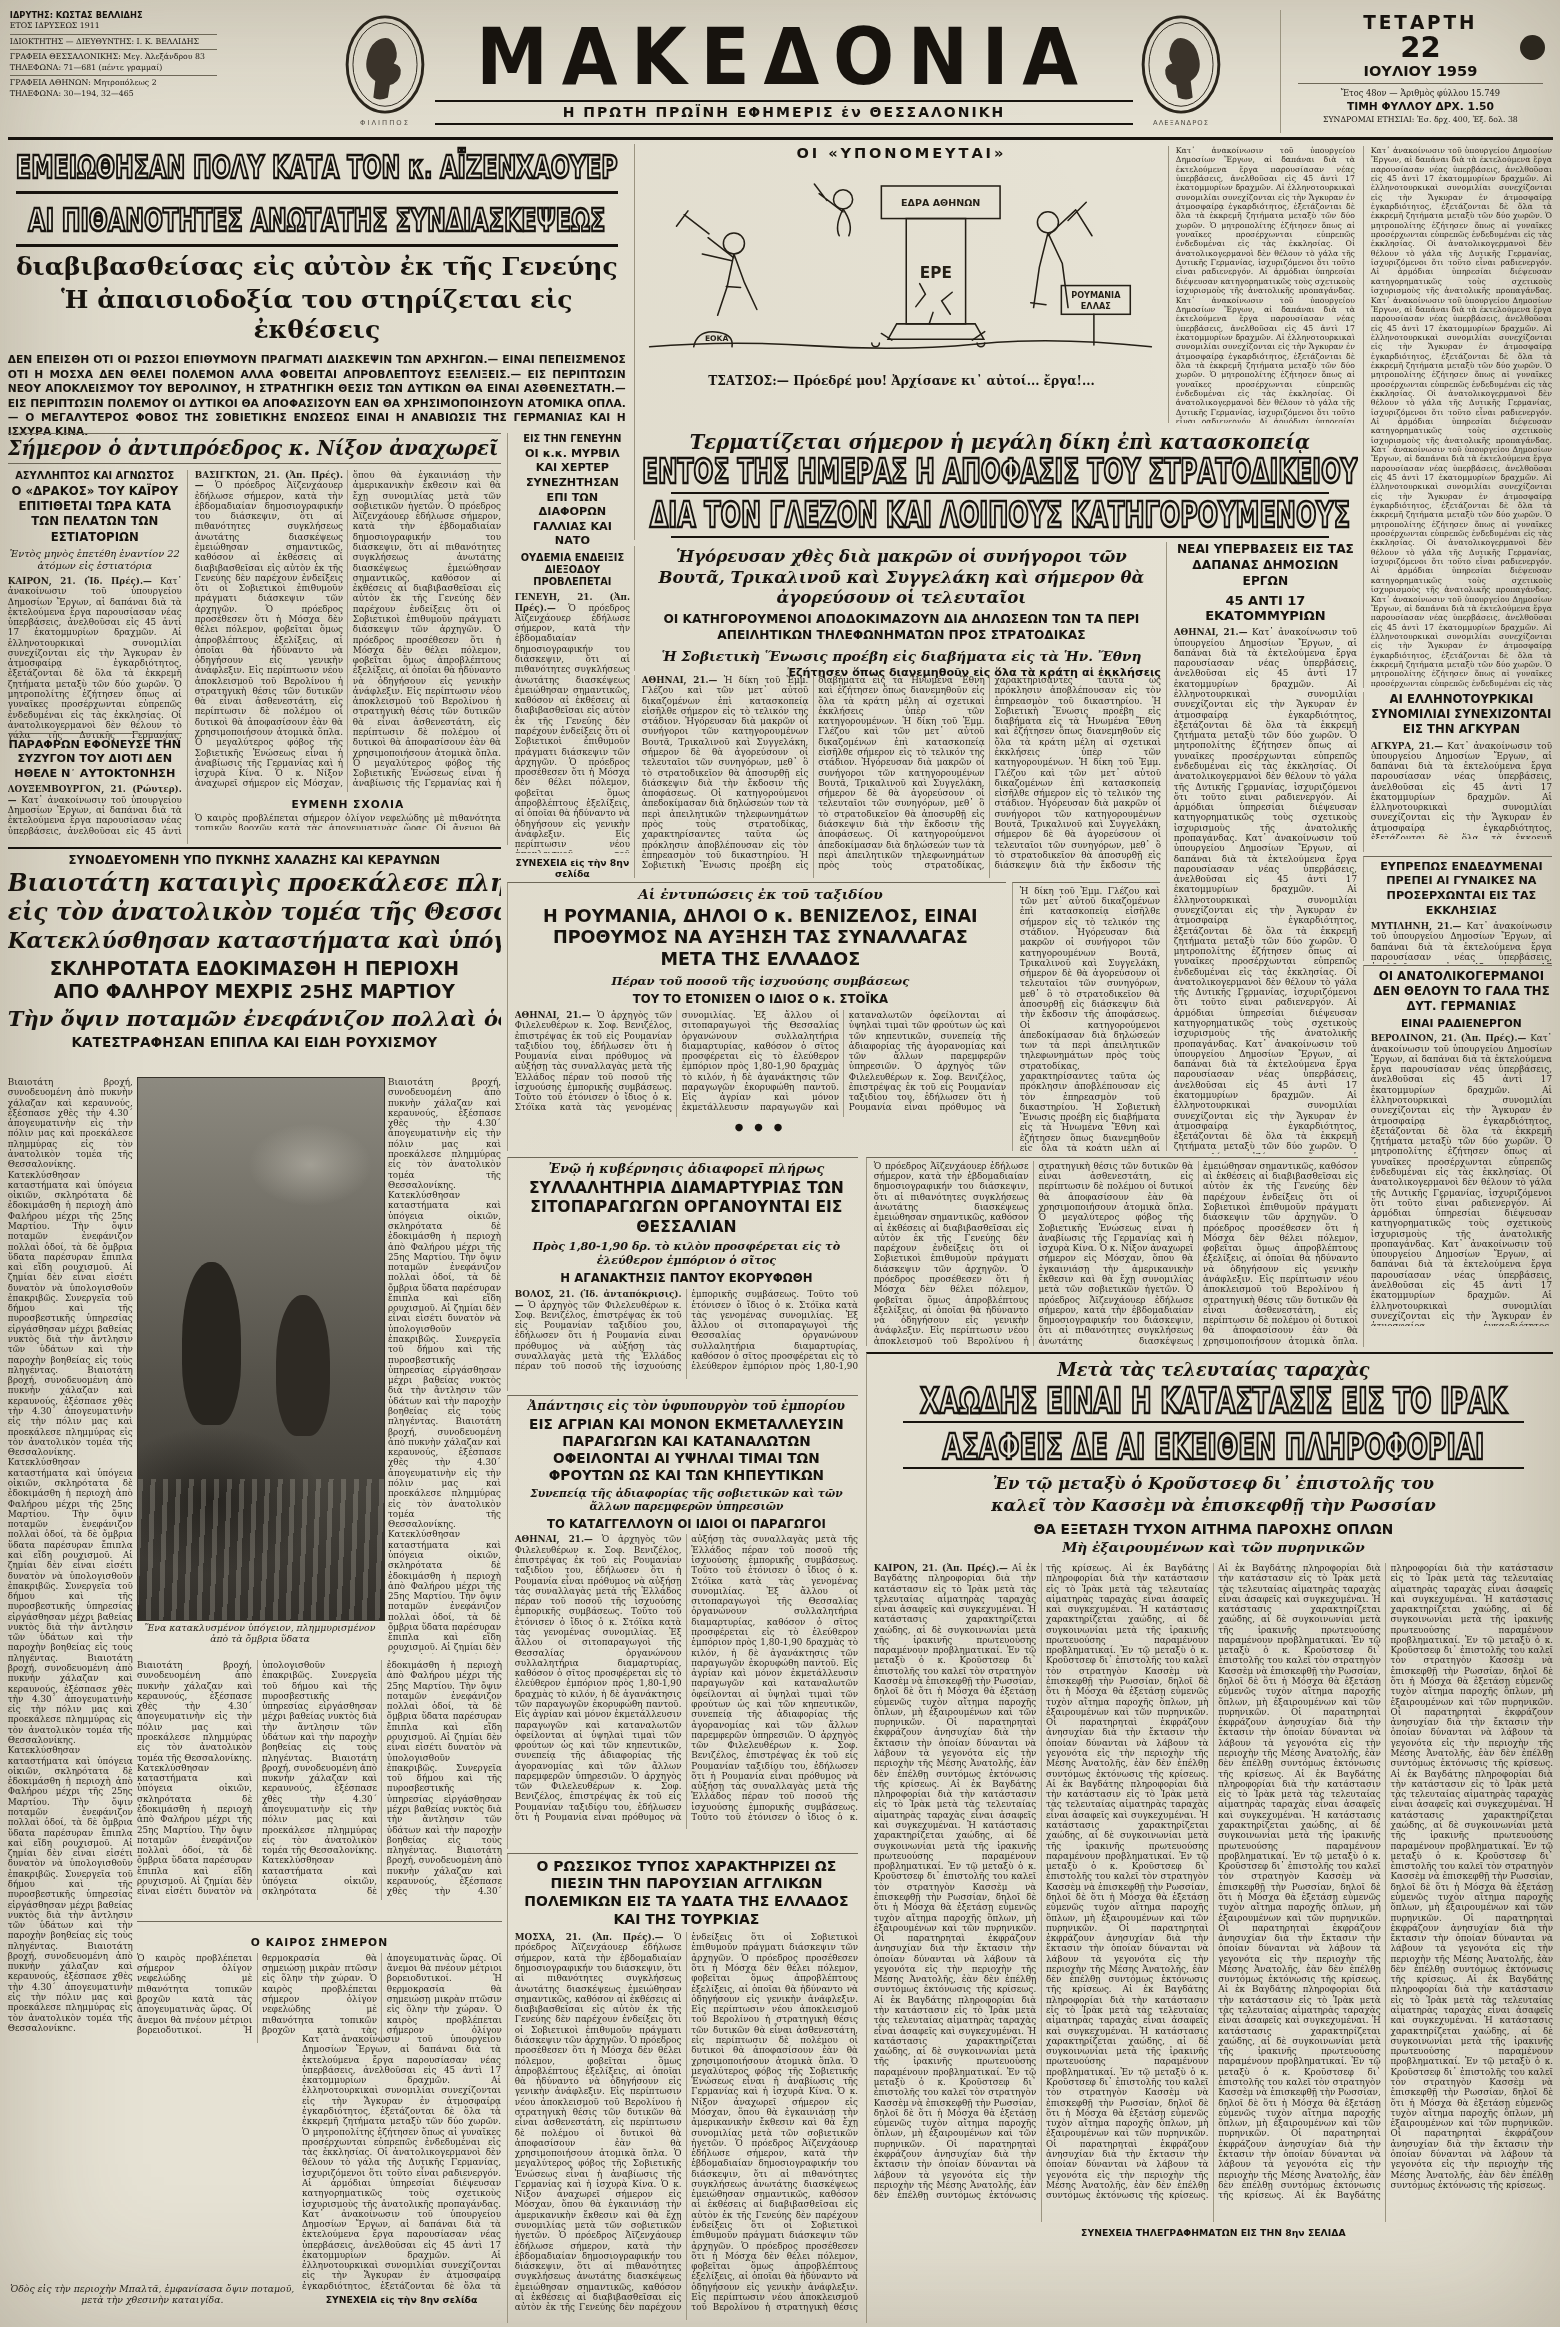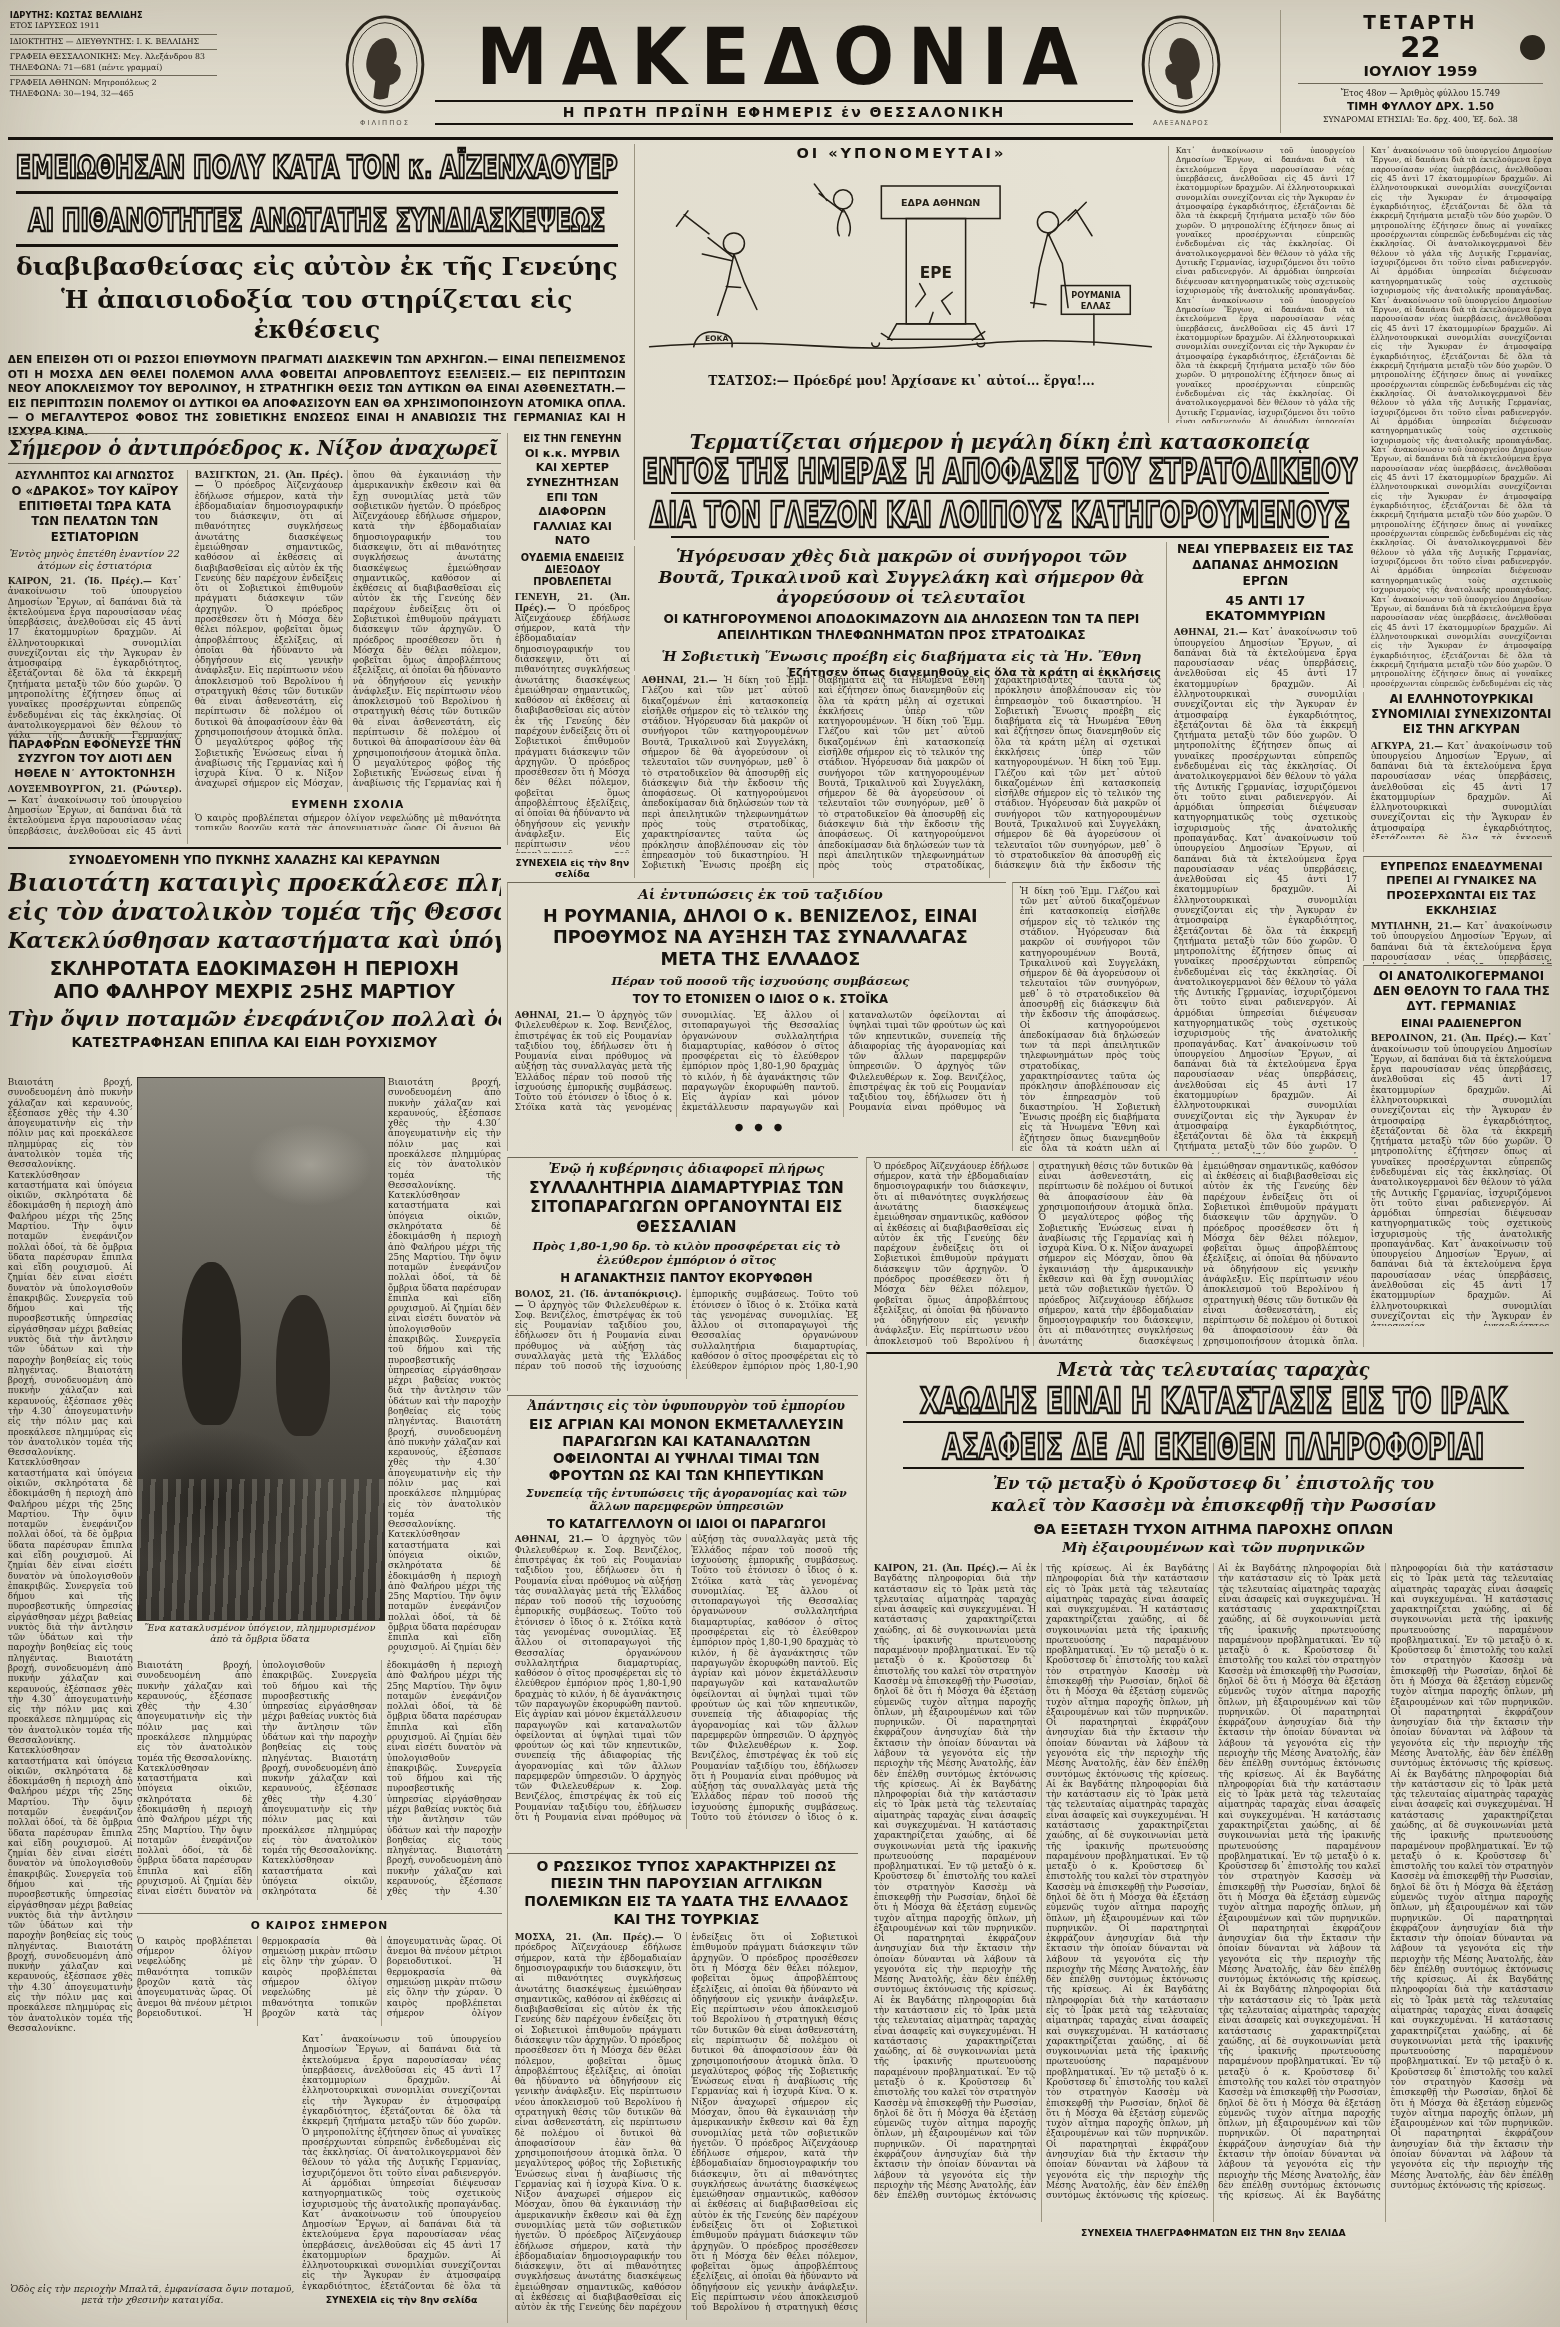--- a/index.html
+++ b/index.html
@@ -222,21 +222,21 @@
     <div style="position:absolute;left:18%;top:34%;width:24%;height:30%;background:#28251f;border-radius:48% 48% 38% 38%;"></div>
     <div style="position:absolute;left:56%;top:40%;width:22%;height:26%;background:#2e2a24;border-radius:48% 48% 38% 38%;"></div>
     <div style="position:absolute;left:0;bottom:0;width:100%;height:26%;background:repeating-linear-gradient(92deg, rgba(225,220,205,.22) 0 4.9px, transparent 4.9px 12.7px);"></div>
   </div>
   <div class="abs cap" style="left:137px;top:1623px;width:246px;height:31px;">Ἕνα κατακλυσμένον ὑπόγειον, πλημμυρισμένον ἀπὸ τὰ ὄμβρια ὕδατα</div>
 
   <div class="abs body-sm" style="left:388px;top:1077px;width:113px;height:577px;">Βιαιοτάτη βροχή, συνοδευομένη ἀπὸ πυκνὴν χάλαζαν καὶ κεραυνούς, ἐξέσπασε χθὲς τὴν 4.30΄ ἀπογευματινὴν εἰς τὴν πόλιν μας καὶ προεκάλεσε πλημμύρας εἰς τὸν ἀνατολικὸν τομέα τῆς Θεσσαλονίκης. Κατεκλύσθησαν καταστήματα καὶ ὑπόγεια οἰκιῶν, σκληρότατα δὲ ἐδοκιμάσθη ἡ περιοχὴ ἀπὸ Φαλήρου μέχρι τῆς 25ης Μαρτίου. Τὴν ὄψιν ποταμῶν ἐνεφάνιζον πολλαὶ ὁδοί, τὰ δὲ ὄμβρια ὕδατα παρέσυραν ἔπιπλα καὶ εἴδη ρουχισμοῦ. Αἱ ζημίαι δὲν εἶναι εἰσέτι δυνατὸν νὰ ὑπολογισθοῦν ἐπακριβῶς. Συνεργεῖα τοῦ δήμου καὶ τῆς πυροσβεστικῆς ὑπηρεσίας εἰργάσθησαν μέχρι βαθείας νυκτὸς διὰ τὴν ἄντλησιν τῶν ὑδάτων καὶ τὴν παροχὴν βοηθείας εἰς τοὺς πληγέντας. Βιαιοτάτη βροχή, συνοδευομένη ἀπὸ πυκνὴν χάλαζαν καὶ κεραυνούς, ἐξέσπασε χθὲς τὴν 4.30΄ ἀπογευματινὴν εἰς τὴν πόλιν μας καὶ προεκάλεσε πλημμύρας εἰς τὸν ἀνατολικὸν τομέα τῆς Θεσσαλονίκης. Κατεκλύσθησαν καταστήματα καὶ ὑπόγεια οἰκιῶν, σκληρότατα δὲ ἐδοκιμάσθη ἡ περιοχὴ ἀπὸ Φαλήρου μέχρι τῆς 25ης Μαρτίου. Τὴν ὄψιν ποταμῶν ἐνεφάνιζον πολλαὶ ὁδοί, τὰ δὲ ὄμβρια ὕδατα παρέσυραν ἔπιπλα καὶ εἴδη ρουχισμοῦ. Αἱ ζημίαι δὲν εἶναι εἰσέτι δυνατὸν νὰ ὑπολογισθοῦν ἐπακριβῶς. Συνεργεῖα τοῦ δήμου καὶ τῆς πυροσβεστικῆς ὑπηρεσίας εἰργάσθησαν μέχρι βαθείας νυκτὸς διὰ τὴν ἄντλησιν τῶν ὑδάτων καὶ τὴν παροχὴν βοηθείας εἰς τοὺς πληγέντας. Βιαιοτάτη βροχή, συνοδευομένη ἀπὸ πυκνὴν χάλαζαν καὶ κεραυνούς, ἐξέσπασε χθὲς τὴν 4.30΄ ἀπογευματινὴν εἰς τὴν πόλιν μας καὶ προεκάλεσε πλημμύρας εἰς τὸν ἀνατολικὸν τομέα τῆς Θεσσαλονίκης. Κατεκλύσθησαν καταστήματα καὶ ὑπόγεια οἰκιῶν, σκληρότατα δὲ ἐδοκιμάσθη ἡ περιοχὴ ἀπὸ Φαλήρου μέχρι τῆς 25ης Μαρτίου. Τὴν ὄψιν ποταμῶν ἐνεφάνιζον πολλαὶ ὁδοί, τὰ δὲ ὄμβρια ὕδατα παρέσυραν ἔπιπλα καὶ εἴδη ρουχισμοῦ. Αἱ ζημίαι δὲν εἶναι εἰσέτι δυνατὸν νὰ ὑπολογισθοῦν ἐπακριβῶς. Συνεργεῖα τοῦ δήμου καὶ τῆς πυροσβεστικῆς ὑπηρεσίας εἰργάσθησαν μέχρι βαθείας νυκτὸς διὰ τὴν ἄντλησιν τῶν ὑδάτων καὶ τὴν παροχὴν βοηθείας εἰς τοὺς πληγέντας.</div>
 
   <div class="abs" style="left:137px;top:1660px;width:365px;height:371px;">
     <div class="body-sm cols3" style="height:240px;">Βιαιοτάτη βροχή, συνοδευομένη ἀπὸ πυκνὴν χάλαζαν καὶ κεραυνούς, ἐξέσπασε χθὲς τὴν 4.30΄ ἀπογευματινὴν εἰς τὴν πόλιν μας καὶ προεκάλεσε πλημμύρας εἰς τὸν ἀνατολικὸν τομέα τῆς Θεσσαλονίκης. Κατεκλύσθησαν καταστήματα καὶ ὑπόγεια οἰκιῶν, σκληρότατα δὲ ἐδοκιμάσθη ἡ περιοχὴ ἀπὸ Φαλήρου μέχρι τῆς 25ης Μαρτίου. Τὴν ὄψιν ποταμῶν ἐνεφάνιζον πολλαὶ ὁδοί, τὰ δὲ ὄμβρια ὕδατα παρέσυραν ἔπιπλα καὶ εἴδη ρουχισμοῦ. Αἱ ζημίαι δὲν εἶναι εἰσέτι δυνατὸν νὰ ὑπολογισθοῦν ἐπακριβῶς. Συνεργεῖα τοῦ δήμου καὶ τῆς πυροσβεστικῆς ὑπηρεσίας εἰργάσθησαν μέχρι βαθείας νυκτὸς διὰ τὴν ἄντλησιν τῶν ὑδάτων καὶ τὴν παροχὴν βοηθείας εἰς τοὺς πληγέντας. Βιαιοτάτη βροχή, συνοδευομένη ἀπὸ πυκνὴν χάλαζαν καὶ κεραυνούς, ἐξέσπασε χθὲς τὴν 4.30΄ ἀπογευματινὴν εἰς τὴν πόλιν μας καὶ προεκάλεσε πλημμύρας εἰς τὸν ἀνατολικὸν τομέα τῆς Θεσσαλονίκης. Κατεκλύσθησαν καταστήματα καὶ ὑπόγεια οἰκιῶν, σκληρότατα δὲ ἐδοκιμάσθη ἡ περιοχὴ ἀπὸ Φαλήρου μέχρι τῆς 25ης Μαρτίου. Τὴν ὄψιν ποταμῶν ἐνεφάνιζον πολλαὶ ὁδοί, τὰ δὲ ὄμβρια ὕδατα παρέσυραν ἔπιπλα καὶ εἴδη ρουχισμοῦ. Αἱ ζημίαι δὲν εἶναι εἰσέτι δυνατὸν νὰ ὑπολογισθοῦν ἐπακριβῶς. Συνεργεῖα τοῦ δήμου καὶ τῆς πυροσβεστικῆς ὑπηρεσίας εἰργάσθησαν μέχρι βαθείας νυκτὸς διὰ τὴν ἄντλησιν τῶν ὑδάτων καὶ τὴν παροχὴν βοηθείας εἰς τοὺς πληγέντας. Βιαιοτάτη βροχή, συνοδευομένη ἀπὸ πυκνὴν χάλαζαν καὶ κεραυνούς, ἐξέσπασε χθὲς τὴν 4.30΄ ἀπογευματινὴν εἰς τὴν πόλιν μας καὶ προεκάλεσε πλημμύρας εἰς τὸν ἀνατολικὸν τομέα τῆς Θεσσαλονίκης. Κατεκλύσθησαν καταστήματα καὶ ὑπόγεια οἰκιῶν, σκληρότατα δὲ ἐδοκιμάσθη ἡ περιοχὴ ἀπὸ Φαλήρου μέχρι τῆς 25ης Μαρτίου. Τὴν ὄψιν ποταμῶν ἐνεφάνιζον πολλαὶ ὁδοί, τὰ δὲ ὄμβρια ὕδατα παρέσυραν ἔπιπλα καὶ εἴδη ρουχισμοῦ. Αἱ ζημίαι δὲν εἶναι εἰσέτι δυνατὸν νὰ ὑπολογισθοῦν ἐπακριβῶς. Συνεργεῖα τοῦ δήμου καὶ τῆς πυροσβεστικῆς ὑπηρεσίας εἰργάσθησαν μέχρι βαθείας νυκτὸς διὰ τὴν ἄντλησιν τῶν ὑδάτων καὶ τὴν παροχὴν βοηθείας εἰς τοὺς πληγέντας.</div>
-    <div class="microhead" style="margin-top:13px;border-top:1px solid #6d6757;padding-top:5px;">Ο ΚΑΙΡΟΣ ΣΗΜΕΡΟΝ</div>
+    <div class="microhead" style="margin-top:21px;border-top:1px solid #6d6757;padding-top:14px;">Ο ΚΑΙΡΟΣ ΣΗΜΕΡΟΝ</div>
     <div class="body-sm cols3" style="height:90px;margin-top:3.9px;">Ὁ καιρὸς προβλέπεται σήμερον ὀλίγον νεφελώδης μὲ πιθανότητα τοπικῶν βροχῶν κατὰ τὰς ἀπογευματινὰς ὥρας. Οἱ ἄνεμοι θὰ πνέουν μέτριοι βορειοδυτικοί. Ἡ θερμοκρασία θὰ σημειώσῃ μικρὰν πτῶσιν εἰς ὅλην τὴν χώραν. Ὁ καιρὸς προβλέπεται σήμερον ὀλίγον νεφελώδης μὲ πιθανότητα τοπικῶν βροχῶν κατὰ τὰς ἀπογευματινὰς ὥρας. Οἱ ἄνεμοι θὰ πνέουν μέτριοι βορειοδυτικοί. Ἡ θερμοκρασία θὰ σημειώσῃ μικρὰν πτῶσιν εἰς ὅλην τὴν χώραν. Ὁ καιρὸς προβλέπεται σήμερον ὀλίγον νεφελώδης μὲ πιθανότητα τοπικῶν βροχῶν κατὰ τὰς ἀπογευματινὰς ὥρας. Οἱ ἄνεμοι θὰ πνέουν μέτριοι βορειοδυτικοί. Ἡ θερμοκρασία θὰ σημειώσῃ μικρὰν πτῶσιν εἰς ὅλην τὴν χώραν.</div>
   </div>
 
   <div class="abs cap" style="left:7.8px;top:2284px;width:289px;height:39px;">Ὁδὸς εἰς τὴν περιοχὴν Μπαλτᾶ, ἐμφανίσασα ὄψιν ποταμοῦ, μετὰ τὴν χθεσινὴν καταιγίδα.</div>
 
   <div class="abs" style="left:302px;top:2034px;width:199px;height:289px;">
     <div class="body-sm" style="height:256px;">Κατ᾿ ἀνακοίνωσιν τοῦ ὑπουργείου Δημοσίων Ἔργων, αἱ δαπάναι διὰ τὰ ἐκτελούμενα ἔργα παρουσίασαν νέας ὑπερβάσεις, ἀνελθοῦσαι εἰς 45 ἀντὶ 17 ἑκατομμυρίων δραχμῶν. Αἱ ἑλληνοτουρκικαὶ συνομιλίαι συνεχίζονται εἰς τὴν Ἄγκυραν ἐν ἀτμοσφαίρᾳ ἐγκαρδιότητος, ἐξετάζονται δὲ ὅλα τὰ ἐκκρεμῆ ζητήματα μεταξὺ τῶν δύο χωρῶν. Ὁ μητροπολίτης ἐζήτησεν ὅπως αἱ γυναῖκες προσέρχωνται εὐπρεπῶς ἐνδεδυμέναι εἰς τὰς ἐκκλησίας. Οἱ ἀνατολικογερμανοὶ δὲν θέλουν τὸ γάλα τῆς Δυτικῆς Γερμανίας, ἰσχυριζόμενοι ὅτι τοῦτο εἶναι ραδιενεργόν. Αἱ ἁρμόδιαι ὑπηρεσίαι διέψευσαν κατηγορηματικῶς τοὺς σχετικοὺς ἰσχυρισμοὺς τῆς ἀνατολικῆς προπαγάνδας. Κατ᾿ ἀνακοίνωσιν τοῦ ὑπουργείου Δημοσίων Ἔργων, αἱ δαπάναι διὰ τὰ ἐκτελούμενα ἔργα παρουσίασαν νέας ὑπερβάσεις, ἀνελθοῦσαι εἰς 45 ἀντὶ 17 ἑκατομμυρίων δραχμῶν. Αἱ ἑλληνοτουρκικαὶ συνομιλίαι συνεχίζονται εἰς τὴν Ἄγκυραν ἐν ἀτμοσφαίρᾳ ἐγκαρδιότητος, ἐξετάζονται δὲ ὅλα τὰ ἐκκρεμῆ ζητήματα μεταξὺ τῶν δύο χωρῶν. Ὁ μητροπολίτης ἐζήτησεν ὅπως αἱ γυναῖκες προσέρχωνται εὐπρεπῶς ἐνδεδυμέναι εἰς τὰς ἐκκλησίας. Οἱ ἀνατολικογερμανοὶ δὲν θέλουν τὸ γάλα τῆς Δυτικῆς Γερμανίας, ἰσχυριζόμενοι ὅτι τοῦτο εἶναι ραδιενεργόν. Αἱ ἁρμόδιαι ὑπηρεσίαι διέψευσαν κατηγορηματικῶς τοὺς σχετικοὺς ἰσχυρισμοὺς τῆς ἀνατολικῆς προπαγάνδας.</div>
     <div class="contmark" style="margin-top:3.9px;">ΣΥΝΕΧΕΙΑ εἰς τὴν 8ην σελίδα</div>
   </div>
 
@@ -257,21 +257,21 @@
     <div class="b i c" style="font-size:12.7px;margin-top:2.9px;">Ἐνῷ ἡ κυβέρνησις ἀδιαφορεῖ πλήρως</div>
     <div class="sans b c" style="font-size:15.6px;line-height:19.5px;margin:2.9px 3.9px;">ΣΥΛΛΑΛΗΤΗΡΙΑ ΔΙΑΜΑΡΤΥΡΙΑΣ ΤΩΝ ΣΙΤΟΠΑΡΑΓΩΓΩΝ ΟΡΓΑΝΟΥΝΤΑΙ ΕΙΣ ΘΕΣΣΑΛΙΑΝ</div>
     <div class="b i c" style="font-size:11.2px;line-height:13.7px;">Πρὸς 1,80-1,90 δρ. τὸ κιλὸν προσφέρεται εἰς τὸ ἐλεύθερον ἐμπόριον ὁ σῖτος</div>
     <div class="sans b c" style="font-size:11.7px;margin:3.9px 0;">Η ΑΓΑΝΑΚΤΗΣΙΣ ΠΑΝΤΟΥ ΕΚΟΡΥΦΩΘΗ</div>
     <div class="body-sm cols2" style="height:90px;"><span class="lead">ΒΟΛΟΣ, 21. (Ἰδ. ἀνταπόκρισις).—</span> <span>Ὁ ἀρχηγὸς τῶν Φιλελευθέρων κ. Σοφ. Βενιζέλος, ἐπιστρέψας ἐκ τοῦ εἰς Ρουμανίαν ταξιδίου του, ἐδήλωσεν ὅτι ἡ Ρουμανία εἶναι πρόθυμος νὰ αὐξήσῃ τὰς συναλλαγὰς μετὰ τῆς Ἑλλάδος πέραν τοῦ ποσοῦ τῆς ἰσχυούσης ἐμπορικῆς συμβάσεως. Τοῦτο τοῦ ἐτόνισεν ὁ ἴδιος ὁ κ. Στόϊκα κατὰ τὰς γενομένας συνομιλίας. Ἐξ ἄλλου οἱ σιτοπαραγωγοὶ τῆς Θεσσαλίας ὀργανώνουν συλλαλητήρια διαμαρτυρίας, καθόσον ὁ σῖτος προσφέρεται εἰς τὸ ἐλεύθερον ἐμπόριον πρὸς 1,80-1,90 δραχμὰς τὸ κιλόν, ἡ δὲ ἀγανάκτησις τῶν παραγωγῶν ἐκορυφώθη παντοῦ. Εἰς ἀγρίαν καὶ μόνον ἐκμετάλλευσιν παραγωγῶν καὶ καταναλωτῶν ὀφείλονται αἱ ὑψηλαὶ τιμαὶ τῶν φρούτων ὡς καὶ τῶν κηπευτικῶν, συνεπείᾳ τῆς ἀδιαφορίας τῆς ἀγορανομίας καὶ τῶν ἄλλων παρεμφερῶν ὑπηρεσιῶν.</span></div>
   </div>
 
   <div class="abs vl" style="left:507px;top:1395px;width:351px;height:454px;border-top:1px solid #6d6757;">
     <div class="b i c" style="font-size:12.2px;margin-top:2.9px;">Ἀπάντησις εἰς τὸν ὑφυπουργὸν τοῦ ἐμπορίου</div>
     <div class="sans b c" style="font-size:13.7px;line-height:17px;margin:2.9px 2px;">ΕΙΣ ΑΓΡΙΑΝ ΚΑΙ ΜΟΝΟΝ ΕΚΜΕΤΑΛΛΕΥΣΙΝ ΠΑΡΑΓΩΓΩΝ ΚΑΙ ΚΑΤΑΝΑΛΩΤΩΝ ΟΦΕΙΛΟΝΤΑΙ ΑΙ ΥΨΗΛΑΙ ΤΙΜΑΙ ΤΩΝ ΦΡΟΥΤΩΝ ΩΣ ΚΑΙ ΤΩΝ ΚΗΠΕΥΤΙΚΩΝ</div>
-    <div class="b i c" style="font-size:10.7px;line-height:13px;">Συνεπείᾳ τῆς ἐντυπώσεις τῆς ἀγορανομίας καὶ τῶν ἄλλων παρεμφερῶν ὑπηρεσιῶν</div>
+    <div class="b i c" style="font-size:10.7px;line-height:13px;">Συνεπείᾳ τῆς ἀδιαφορίας τῆς σοβιετικῶν καὶ τῶν ἄλλων παρεμφερῶν ὑπηρεσιῶν</div>
     <div class="sans b c" style="font-size:11.7px;margin:3.9px 0;">ΤΟ ΚΑΤΑΓΓΕΛΛΟΥΝ ΟΙ ΙΔΙΟΙ ΟΙ ΠΑΡΑΓΩΓΟΙ</div>
     <div class="body-sm cols2" style="height:295px;"><span class="lead">ΑΘΗΝΑΙ, 21.—</span> <span>Ὁ ἀρχηγὸς τῶν Φιλελευθέρων κ. Σοφ. Βενιζέλος, ἐπιστρέψας ἐκ τοῦ εἰς Ρουμανίαν ταξιδίου του, ἐδήλωσεν ὅτι ἡ Ρουμανία εἶναι πρόθυμος νὰ αὐξήσῃ τὰς συναλλαγὰς μετὰ τῆς Ἑλλάδος πέραν τοῦ ποσοῦ τῆς ἰσχυούσης ἐμπορικῆς συμβάσεως. Τοῦτο τοῦ ἐτόνισεν ὁ ἴδιος ὁ κ. Στόϊκα κατὰ τὰς γενομένας συνομιλίας. Ἐξ ἄλλου οἱ σιτοπαραγωγοὶ τῆς Θεσσαλίας ὀργανώνουν συλλαλητήρια διαμαρτυρίας, καθόσον ὁ σῖτος προσφέρεται εἰς τὸ ἐλεύθερον ἐμπόριον πρὸς 1,80-1,90 δραχμὰς τὸ κιλόν, ἡ δὲ ἀγανάκτησις τῶν παραγωγῶν ἐκορυφώθη παντοῦ. Εἰς ἀγρίαν καὶ μόνον ἐκμετάλλευσιν παραγωγῶν καὶ καταναλωτῶν ὀφείλονται αἱ ὑψηλαὶ τιμαὶ τῶν φρούτων ὡς καὶ τῶν κηπευτικῶν, συνεπείᾳ τῆς ἀδιαφορίας τῆς ἀγορανομίας καὶ τῶν ἄλλων παρεμφερῶν ὑπηρεσιῶν. Ὁ ἀρχηγὸς τῶν Φιλελευθέρων κ. Σοφ. Βενιζέλος, ἐπιστρέψας ἐκ τοῦ εἰς Ρουμανίαν ταξιδίου του, ἐδήλωσεν ὅτι ἡ Ρουμανία εἶναι πρόθυμος νὰ αὐξήσῃ τὰς συναλλαγὰς μετὰ τῆς Ἑλλάδος πέραν τοῦ ποσοῦ τῆς ἰσχυούσης ἐμπορικῆς συμβάσεως. Τοῦτο τοῦ ἐτόνισεν ὁ ἴδιος ὁ κ. Στόϊκα κατὰ τὰς γενομένας συνομιλίας. Ἐξ ἄλλου οἱ σιτοπαραγωγοὶ τῆς Θεσσαλίας ὀργανώνουν συλλαλητήρια διαμαρτυρίας, καθόσον ὁ σῖτος προσφέρεται εἰς τὸ ἐλεύθερον ἐμπόριον πρὸς 1,80-1,90 δραχμὰς τὸ κιλόν, ἡ δὲ ἀγανάκτησις τῶν παραγωγῶν ἐκορυφώθη παντοῦ. Εἰς ἀγρίαν καὶ μόνον ἐκμετάλλευσιν παραγωγῶν καὶ καταναλωτῶν ὀφείλονται αἱ ὑψηλαὶ τιμαὶ τῶν φρούτων ὡς καὶ τῶν κηπευτικῶν, συνεπείᾳ τῆς ἀδιαφορίας τῆς ἀγορανομίας καὶ τῶν ἄλλων παρεμφερῶν ὑπηρεσιῶν. Ὁ ἀρχηγὸς τῶν Φιλελευθέρων κ. Σοφ. Βενιζέλος, ἐπιστρέψας ἐκ τοῦ εἰς Ρουμανίαν ταξιδίου του, ἐδήλωσεν ὅτι ἡ Ρουμανία εἶναι πρόθυμος νὰ αὐξήσῃ τὰς συναλλαγὰς μετὰ τῆς Ἑλλάδος πέραν τοῦ ποσοῦ τῆς ἰσχυούσης ἐμπορικῆς συμβάσεως. Τοῦτο τοῦ ἐτόνισεν ὁ ἴδιος ὁ κ. Στόϊκα κατὰ τὰς γενομένας συνομιλίας. Ἐξ ἄλλου οἱ σιτοπαραγωγοὶ τῆς Θεσσαλίας ὀργανώνουν συλλαλητήρια διαμαρτυρίας, καθόσον ὁ σῖτος προσφέρεται εἰς τὸ ἐλεύθερον ἐμπόριον πρὸς 1,80-1,90 δραχμὰς τὸ κιλόν, ἡ δὲ ἀγανάκτησις τῶν παραγωγῶν ἐκορυφώθη παντοῦ. Εἰς ἀγρίαν καὶ μόνον ἐκμετάλλευσιν παραγωγῶν καὶ καταναλωτῶν ὀφείλονται αἱ ὑψηλαὶ τιμαὶ τῶν φρούτων ὡς καὶ τῶν κηπευτικῶν, συνεπείᾳ τῆς ἀδιαφορίας τῆς ἀγορανομίας καὶ τῶν ἄλλων παρεμφερῶν ὑπηρεσιῶν.</span></div>
   </div>
 
   <div class="abs vl" style="left:507px;top:1853px;width:351px;height:470px;border-top:1px solid #6d6757;">
     <div class="sans b c" style="font-size:14px;line-height:17.6px;margin:3.9px 2px;">Ο ΡΩΣΣΙΚΟΣ ΤΥΠΟΣ ΧΑΡΑΚΤΗΡΙΖΕΙ ΩΣ ΠΙΕΣΙΝ ΤΗΝ ΠΑΡΟΥΣΙΑΝ ΑΓΓΛΙΚΩΝ ΠΟΛΕΜΙΚΩΝ ΕΙΣ ΤΑ ΥΔΑΤΑ ΤΗΣ ΕΛΛΑΔΟΣ ΚΑΙ ΤΗΣ ΤΟΥΡΚΙΑΣ</div>
     <div class="body-sm cols2" style="height:388px;"><span class="lead">ΜΟΣΧΑ, 21. (Ἀπ. Πρές).—</span> <span>Ὁ πρόεδρος Ἀϊζενχάουερ ἐδήλωσε σήμερον, κατὰ τὴν ἑβδομαδιαίαν δημοσιογραφικήν του διάσκεψιν, ὅτι αἱ πιθανότητες συγκλήσεως ἀνωτάτης διασκέψεως ἐμειώθησαν σημαντικῶς, καθόσον αἱ ἐκθέσεις αἱ διαβιβασθεῖσαι εἰς αὐτὸν ἐκ τῆς Γενεύης δὲν παρέχουν ἐνδείξεις ὅτι οἱ Σοβιετικοὶ ἐπιθυμοῦν πράγματι διάσκεψιν τῶν ἀρχηγῶν. Ὁ πρόεδρος προσέθεσεν ὅτι ἡ Μόσχα δὲν θέλει πόλεμον, φοβεῖται ὅμως ἀπροβλέπτους ἐξελίξεις, αἱ ὁποῖαι θὰ ἠδύναντο νὰ ὁδηγήσουν εἰς γενικὴν ἀνάφλεξιν. Εἰς περίπτωσιν νέου ἀποκλεισμοῦ τοῦ Βερολίνου ἡ στρατηγικὴ θέσις τῶν δυτικῶν θὰ εἶναι ἀσθενεστάτη, εἰς περίπτωσιν δὲ πολέμου οἱ δυτικοὶ θὰ ἀποφασίσουν ἐὰν θὰ χρησιμοποιήσουν ἀτομικὰ ὅπλα. Ὁ μεγαλύτερος φόβος τῆς Σοβιετικῆς Ἑνώσεως εἶναι ἡ ἀναβίωσις τῆς Γερμανίας καὶ ἡ ἰσχυρὰ Κίνα. Ὁ κ. Νίξον ἀναχωρεῖ σήμερον εἰς Μόσχαν, ὅπου θὰ ἐγκαινιάσῃ τὴν ἀμερικανικὴν ἔκθεσιν καὶ θὰ ἔχῃ συνομιλίας μετὰ τῶν σοβιετικῶν ἡγετῶν. Ὁ πρόεδρος Ἀϊζενχάουερ ἐδήλωσε σήμερον, κατὰ τὴν ἑβδομαδιαίαν δημοσιογραφικήν του διάσκεψιν, ὅτι αἱ πιθανότητες συγκλήσεως ἀνωτάτης διασκέψεως ἐμειώθησαν σημαντικῶς, καθόσον αἱ ἐκθέσεις αἱ διαβιβασθεῖσαι εἰς αὐτὸν ἐκ τῆς Γενεύης δὲν παρέχουν ἐνδείξεις ὅτι οἱ Σοβιετικοὶ ἐπιθυμοῦν πράγματι διάσκεψιν τῶν ἀρχηγῶν. Ὁ πρόεδρος προσέθεσεν ὅτι ἡ Μόσχα δὲν θέλει πόλεμον, φοβεῖται ὅμως ἀπροβλέπτους ἐξελίξεις, αἱ ὁποῖαι θὰ ἠδύναντο νὰ ὁδηγήσουν εἰς γενικὴν ἀνάφλεξιν. Εἰς περίπτωσιν νέου ἀποκλεισμοῦ τοῦ Βερολίνου ἡ στρατηγικὴ θέσις τῶν δυτικῶν θὰ εἶναι ἀσθενεστάτη, εἰς περίπτωσιν δὲ πολέμου οἱ δυτικοὶ θὰ ἀποφασίσουν ἐὰν θὰ χρησιμοποιήσουν ἀτομικὰ ὅπλα. Ὁ μεγαλύτερος φόβος τῆς Σοβιετικῆς Ἑνώσεως εἶναι ἡ ἀναβίωσις τῆς Γερμανίας καὶ ἡ ἰσχυρὰ Κίνα. Ὁ κ. Νίξον ἀναχωρεῖ σήμερον εἰς Μόσχαν, ὅπου θὰ ἐγκαινιάσῃ τὴν ἀμερικανικὴν ἔκθεσιν καὶ θὰ ἔχῃ συνομιλίας μετὰ τῶν σοβιετικῶν ἡγετῶν. Ὁ πρόεδρος Ἀϊζενχάουερ ἐδήλωσε σήμερον, κατὰ τὴν ἑβδομαδιαίαν δημοσιογραφικήν του διάσκεψιν, ὅτι αἱ πιθανότητες συγκλήσεως ἀνωτάτης διασκέψεως ἐμειώθησαν σημαντικῶς, καθόσον αἱ ἐκθέσεις αἱ διαβιβασθεῖσαι εἰς αὐτὸν ἐκ τῆς Γενεύης δὲν παρέχουν ἐνδείξεις ὅτι οἱ Σοβιετικοὶ ἐπιθυμοῦν πράγματι διάσκεψιν τῶν ἀρχηγῶν. Ὁ πρόεδρος προσέθεσεν ὅτι ἡ Μόσχα δὲν θέλει πόλεμον, φοβεῖται ὅμως ἀπροβλέπτους ἐξελίξεις, αἱ ὁποῖαι θὰ ἠδύναντο νὰ ὁδηγήσουν εἰς γενικὴν ἀνάφλεξιν. Εἰς περίπτωσιν νέου ἀποκλεισμοῦ τοῦ Βερολίνου ἡ στρατηγικὴ θέσις τῶν δυτικῶν θὰ εἶναι ἀσθενεστάτη, εἰς περίπτωσιν δὲ πολέμου οἱ δυτικοὶ θὰ ἀποφασίσουν ἐὰν θὰ χρησιμοποιήσουν ἀτομικὰ ὅπλα. Ὁ μεγαλύτερος φόβος τῆς Σοβιετικῆς Ἑνώσεως εἶναι ἡ ἀναβίωσις τῆς Γερμανίας καὶ ἡ ἰσχυρὰ Κίνα. Ὁ κ. Νίξον ἀναχωρεῖ σήμερον εἰς Μόσχαν, ὅπου θὰ ἐγκαινιάσῃ τὴν ἀμερικανικὴν ἔκθεσιν καὶ θὰ ἔχῃ συνομιλίας μετὰ τῶν σοβιετικῶν ἡγετῶν.</span></div>
   </div>
 
   <div class="abs vl" style="left:866px;top:1352px;width:687px;height:971px;border-top:2.9px double #17130e;padding-top:3.9px;box-sizing:border-box;">

